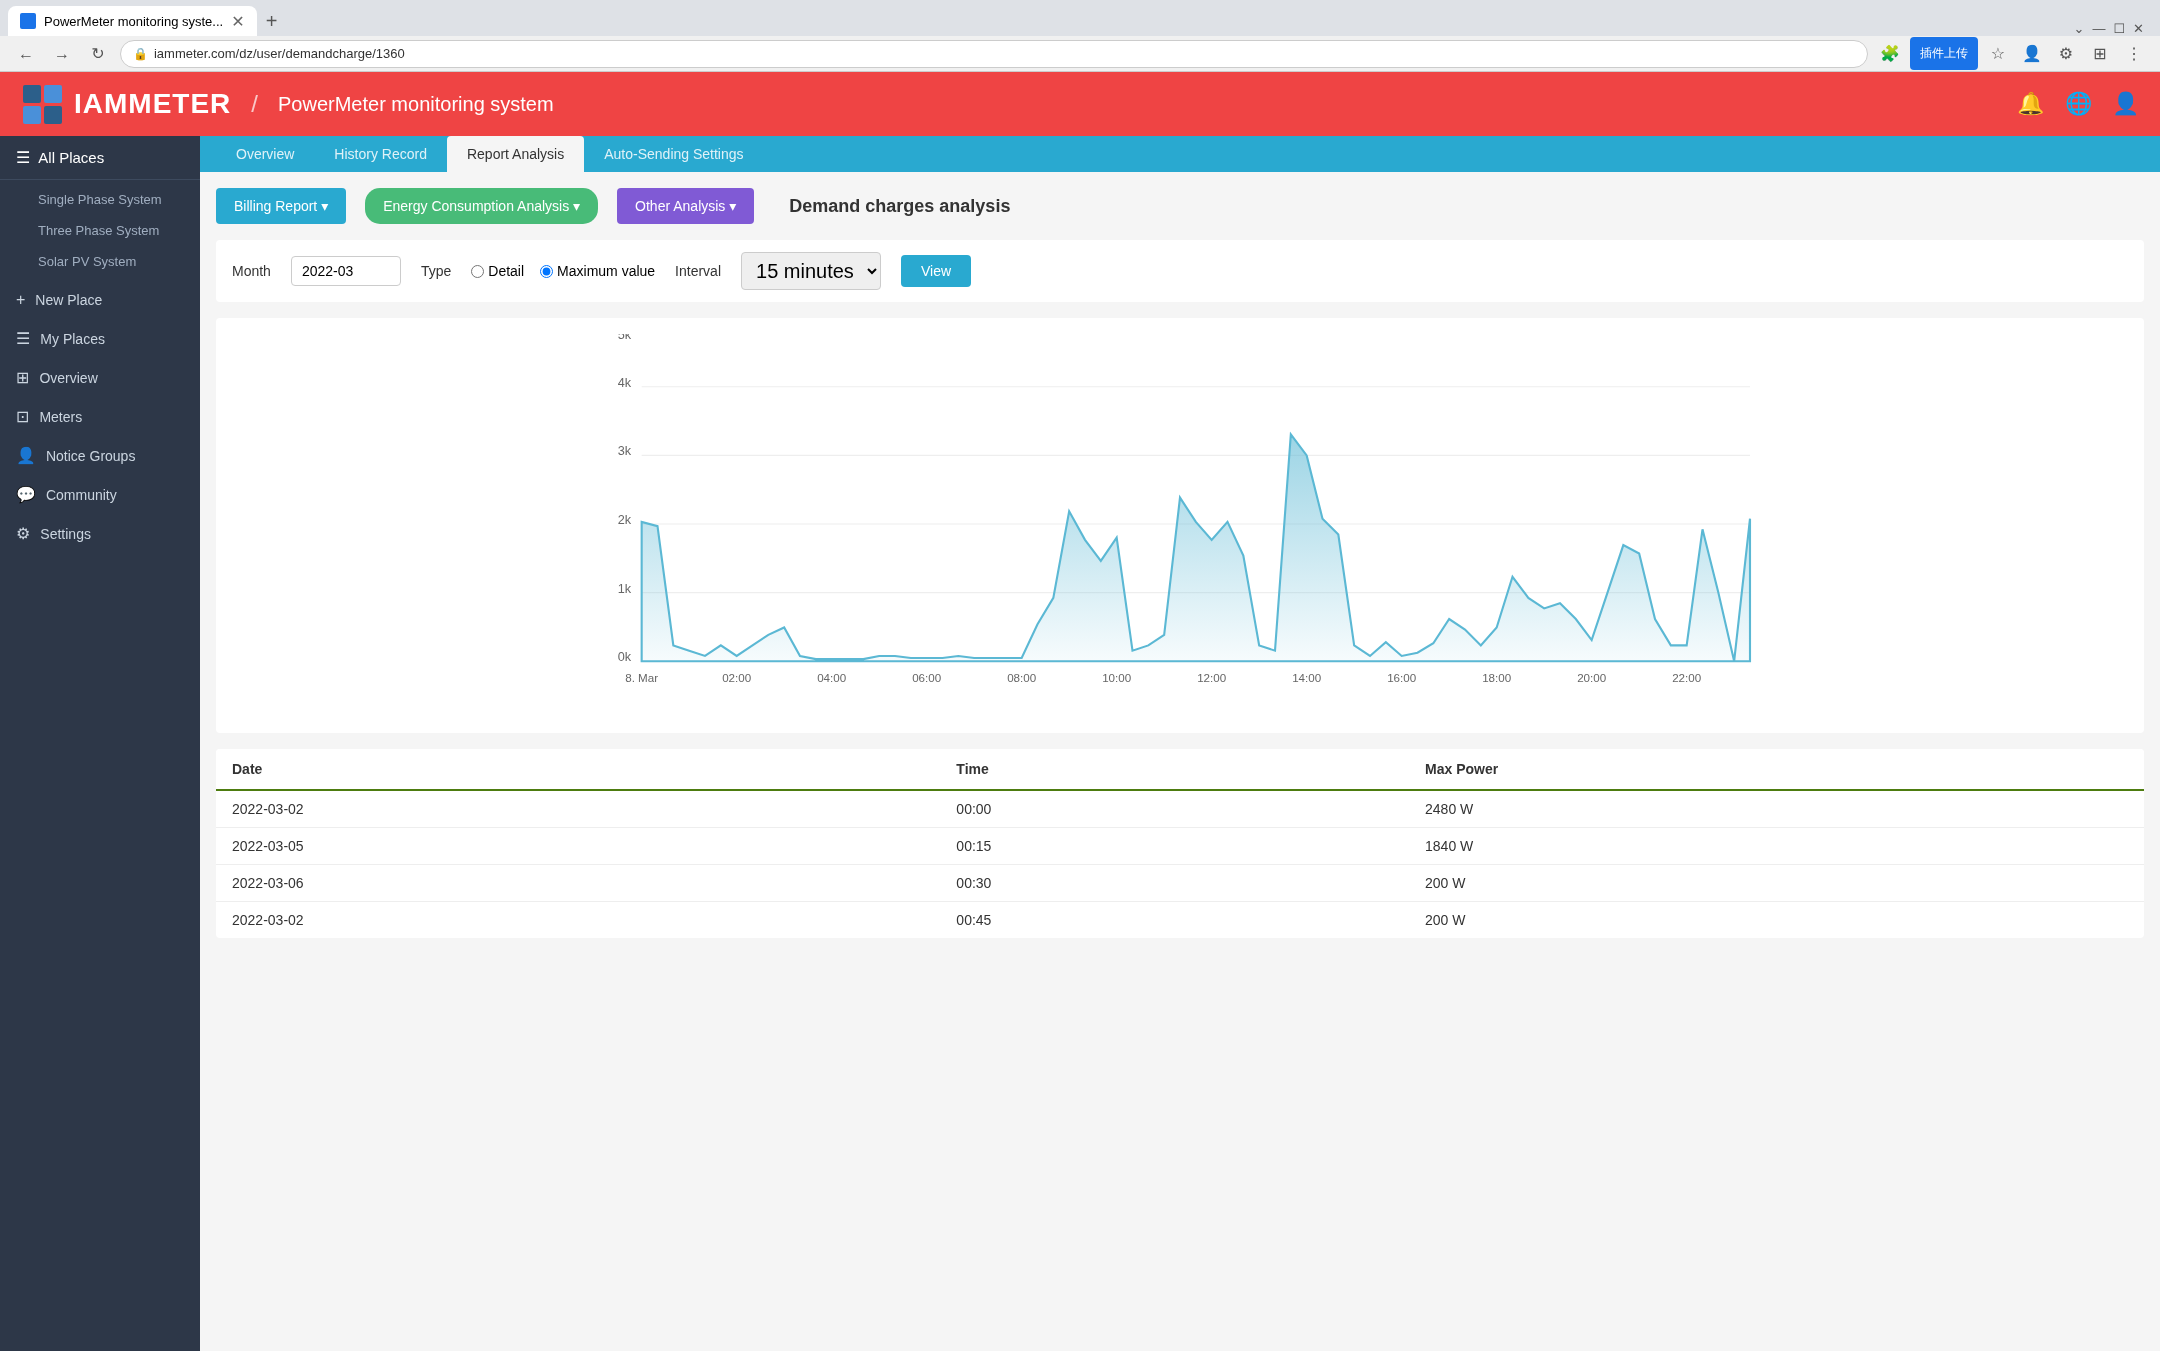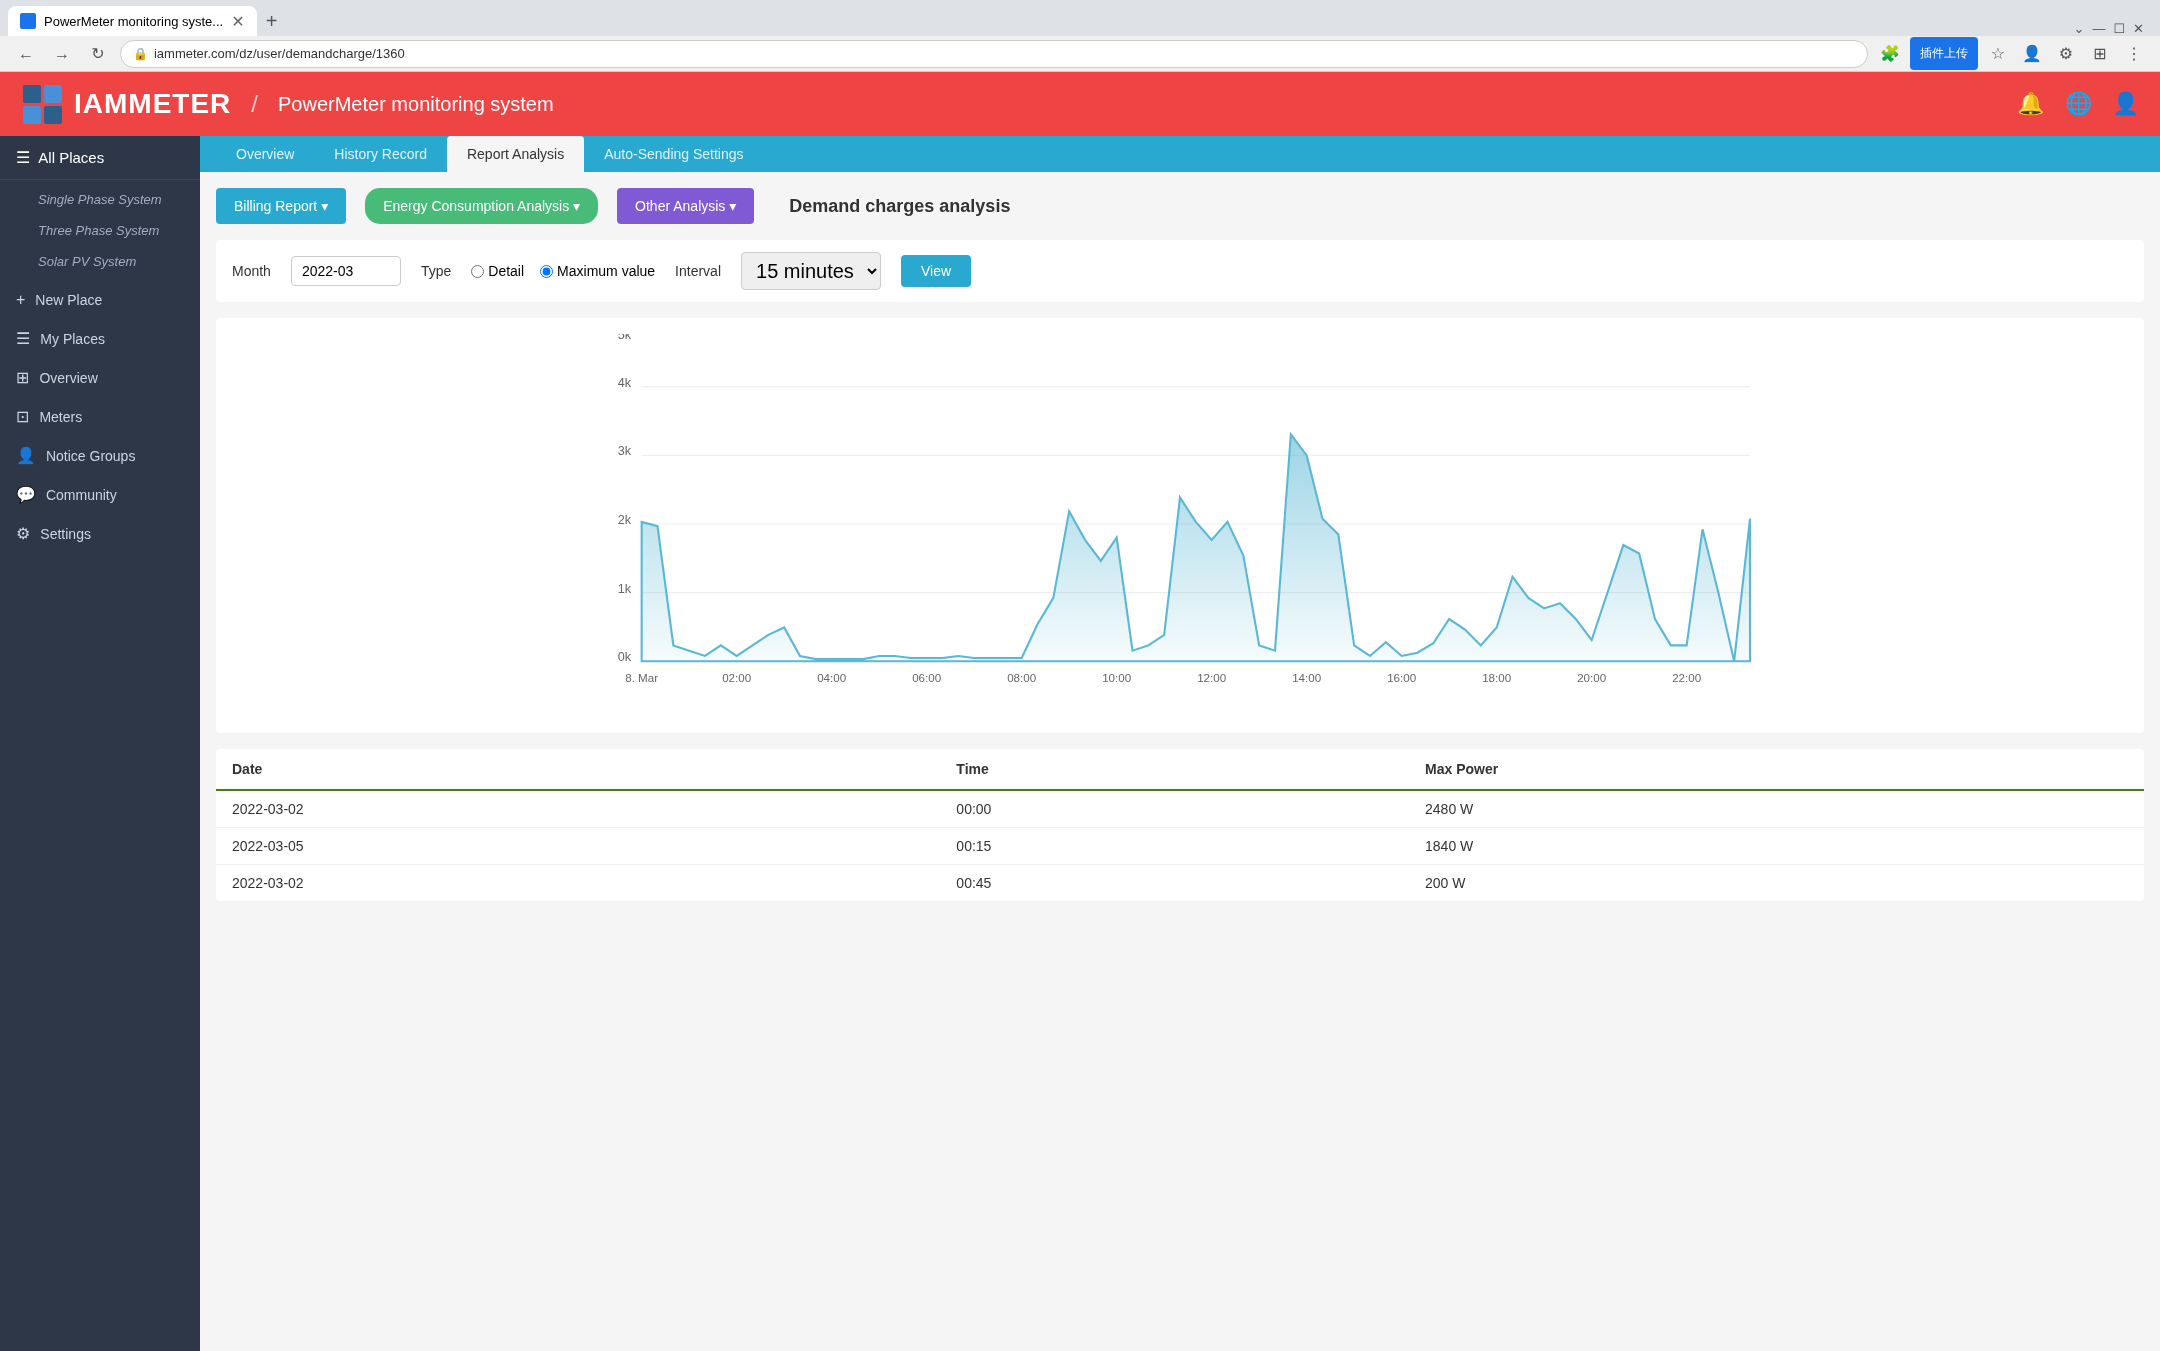--- a/index.html
+++ b/index.html
@@ -36,21 +36,21 @@
     .header-icon { color: white; font-size: 22px; cursor: pointer; }
 
     
     .main-content { display: flex; flex: 1; overflow: hidden; }
 
     
     .sidebar { width: 200px; background: #2d3748; color: white; flex-shrink: 0; overflow-y: auto; }
     .sidebar-header { padding: 12px 16px; display: flex; align-items: center; gap: 8px; border-bottom: 1px solid #3d4a5e; cursor: pointer; }
     .sidebar-header-icon { font-size: 16px; }
     .sidebar-header-text { font-size: 15px; font-weight: 500; }
-    .sidebar-section { padding: 4px 0; font-style: italic; }
+    .sidebar-section { padding: 4px 0; }
     .sidebar-item { display: flex; align-items: center; gap: 10px; padding: 10px 16px; cursor: pointer; font-size: 14px; color: #cbd5e0; }
     .sidebar-item .item-icon { font-size: 16px; }
     .sidebar-sub-item { display: flex; align-items: center; gap: 10px; padding: 8px 16px 8px 28px; cursor: pointer; font-size: 13px; color: #a0aec0; }
 
     
     .content { flex: 1; display: flex; flex-direction: column; overflow: hidden; background: #f5f5f5; }
 
     
     .tab-nav { background: #29a9d0; display: flex; align-items: flex-end; padding: 0 16px; }
     .tab-item { padding: 10px 20px; cursor: pointer; font-size: 14px; color: rgba(255,255,255,0.85); border-radius: 4px 4px 0 0; }
@@ -305,20 +305,25 @@
       <td>2022-03-02</td>
       <td>00:00</td>
       <td>2480 W</td>
     </tr>
               <tr>
       <td>2022-03-05</td>
       <td>00:15</td>
       <td>1840 W</td>
     </tr>
               <tr>
+      <td>2022-03-06</td>
+      <td>00:30</td>
+      <td>200 W</td>
+    </tr>
+              <tr>
       <td>2022-03-02</td>
       <td>00:45</td>
       <td>200 W</td>
     </tr>
             </tbody>
         </table>
       </div>
     </div>
   </div>
 </div>

